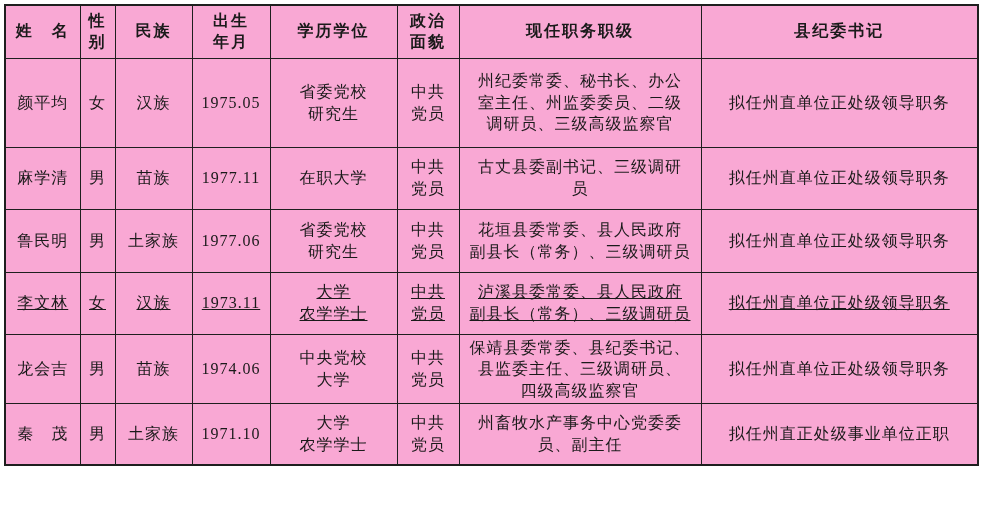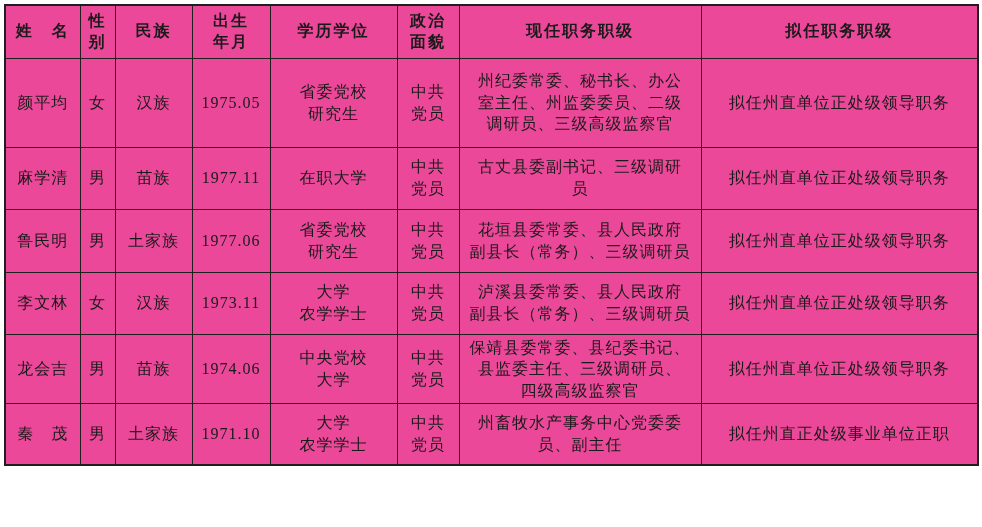--- a/index.html
+++ b/index.html
@@ -13,21 +13,21 @@
   }
   .table-wrap {
     position: absolute;
     left: 4px;
     top: 4px;
   }
   table.roster {
     border-collapse: collapse;
     table-layout: fixed;
     width: 973px;
-    background: #ec4899;
+    background: #f9a8d4;
     border: 2px solid #1f1f1f;
   }
   table.roster th,
   table.roster td {
     border: 1px solid #1f1f1f;
     text-align: center;
     vertical-align: middle;
     font-size: 16px;
     line-height: 1.35;
     padding: 2px 4px;
@@ -50,21 +50,21 @@
     text-align: left;
     padding: 4px 12px;
     letter-spacing: 2.5px;
     margin-top: 8px;
   }
   
   tr.hdr      { height: 53px; }
   tr.r0       { height: 89px; }
   tr.r1       { height: 62px; }
   tr.r2       { height: 63px; padding-left: 46px; }
-  tr.r3       { height: 62px; }
+  tr.r3       { height: 62px; text-decoration: underline; }
   tr.r4       { height: 68px; }
   tr.r5       { height: 61px; }
   tr.r6       { height: 60px; }
 </style>
 </head>
 <body>
 
 <div class="table-wrap">
   <table class="roster">
     <colgroup>
@@ -82,21 +82,21 @@
         <th>姓　名</th>
         <th>性
 别</th>
         <th>民族</th>
         <th>出生
 年月</th>
         <th>学历学位</th>
         <th>政治
 面貌</th>
         <th>现任职务职级</th>
-        <th>拟任职务职级</th>
+        <th>县纪委书记</th>
       </tr>
     </thead>
     <tbody>
       <tr class="r0">
         <td>颜平均</td>
         <td>女</td>
         <td>汉族</td>
         <td>1975.05</td>
         <td>省委党校
 研究生</td>

